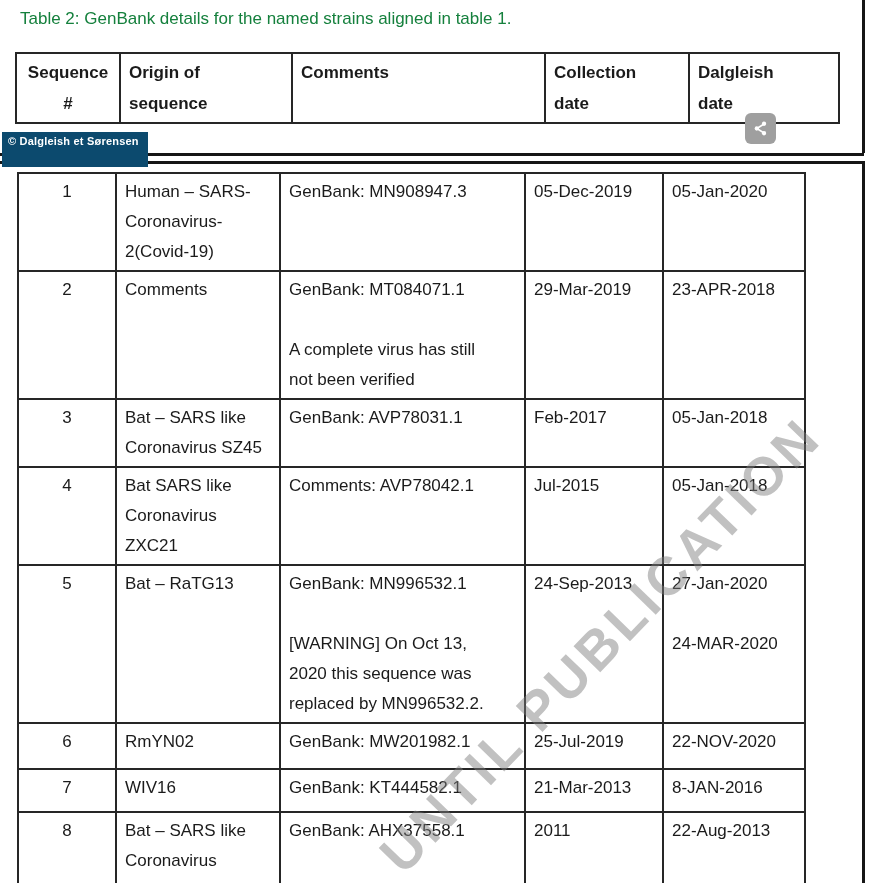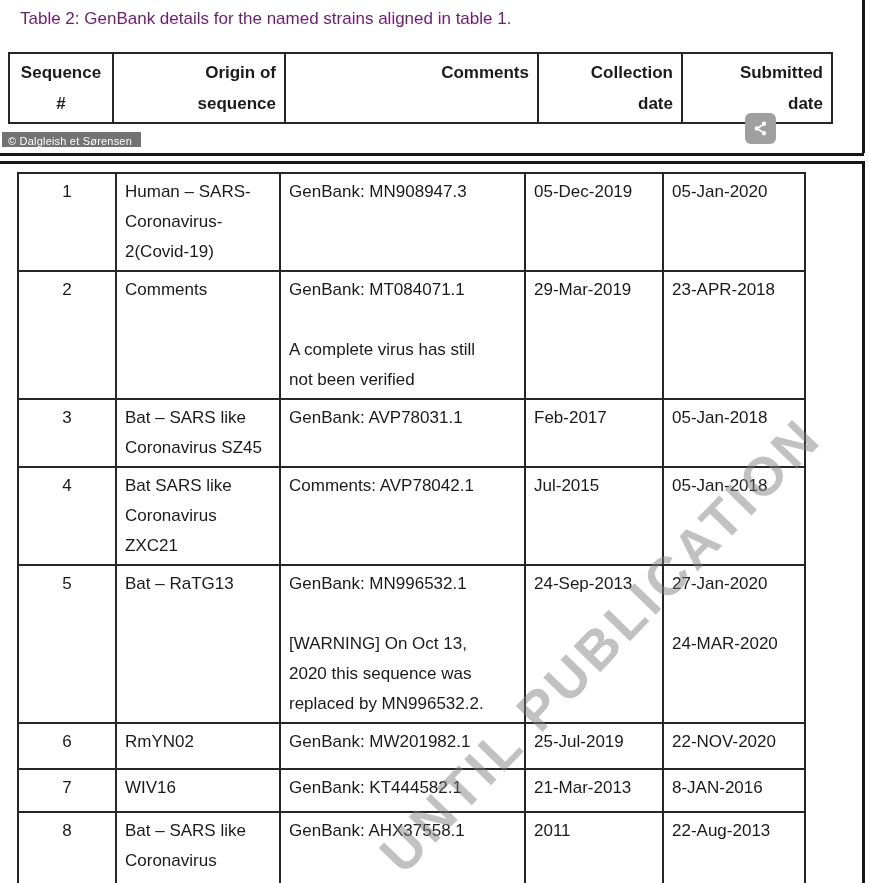--- a/index.html
+++ b/index.html
@@ -2,36 +2,36 @@
 <html><head>
 <meta charset="utf-8">
 <style>
   html,body{margin:0;padding:0;background:#ffffff;}
   .canvas{
     position:relative;width:869px;height:883px;overflow:hidden;
     background:#ffffff;color:#1b1b1b;
     font-family:"Liberation Sans", sans-serif;
   }
   .doc-title{
-    position:absolute;left:20px;top:8px;font-size:17px;line-height:22px;color:#701a75;
+    position:absolute;left:20px;top:8px;font-size:17px;line-height:22px;color:#15803d;
   }
   table{border-collapse:collapse;table-layout:fixed;position:absolute;background:#fff;}
   th,td{
     border:2px solid #262626;vertical-align:top;white-space:pre-line;
     padding:3px 8px;font-size:17px;line-height:30px;color:#1b1b1b;
     overflow:hidden;
   }
-  .header-table{left:8px;top:52px;width:823px;}
-  .header-table th{font-weight:bold;text-align:right;padding-top:3px;line-height:31px;}
+  .header-table{left:15px;top:52px;width:823px;}
+  .header-table th{font-weight:bold;text-align:left;padding-top:3px;line-height:31px;}
   .header-table th.center{text-align:center;}
   .body-table{left:17px;top:172px;width:787px;}
   td.seq{text-align:center;}
   .credit-badge{
-    position:absolute;left:2px;top:132px;background:#737373;color:#ffffff;
-    font-size:11px;font-weight:normal;padding:3px 9px 0 6px;letter-spacing:.2px;z-index:6;
+    position:absolute;left:2px;top:132px;background:#0c4a6e;color:#ffffff;
+    font-size:11px;font-weight:bold;padding:3px 9px 20px 6px;letter-spacing:.2px;z-index:6;
   }
   .share-button{
     position:absolute;left:745px;top:113px;width:31px;height:31px;background:#9f9f9f;
     border-radius:6px;display:flex;align-items:center;justify-content:center;z-index:10;cursor:pointer;
   }
   .hline{position:absolute;left:0;width:864px;height:3px;background:#161616;}
   .hline-1{top:153px;}
   .hline-2{top:161px;}
   .vline{position:absolute;left:862px;width:3px;background:#161616;}
   .vline-top{top:0;height:153px;}
@@ -60,21 +60,21 @@
     </colgroup>
     <tbody>
         <tr>
       <th class="center">Sequence
 #</th>
       <th>Origin of
 sequence</th>
       <th>Comments</th>
       <th>Collection
 date</th>
-      <th>Submitted
+      <th>Dalgleish
 date</th>
     </tr>
   </tbody>
     </table>
 
   <div class="credit-badge">© Dalgleish et Sørensen</div>
 
   <div class="share-button">
     <span style="display:flex;">
       <svg width="19" height="19" viewBox="0 0 24 24">

